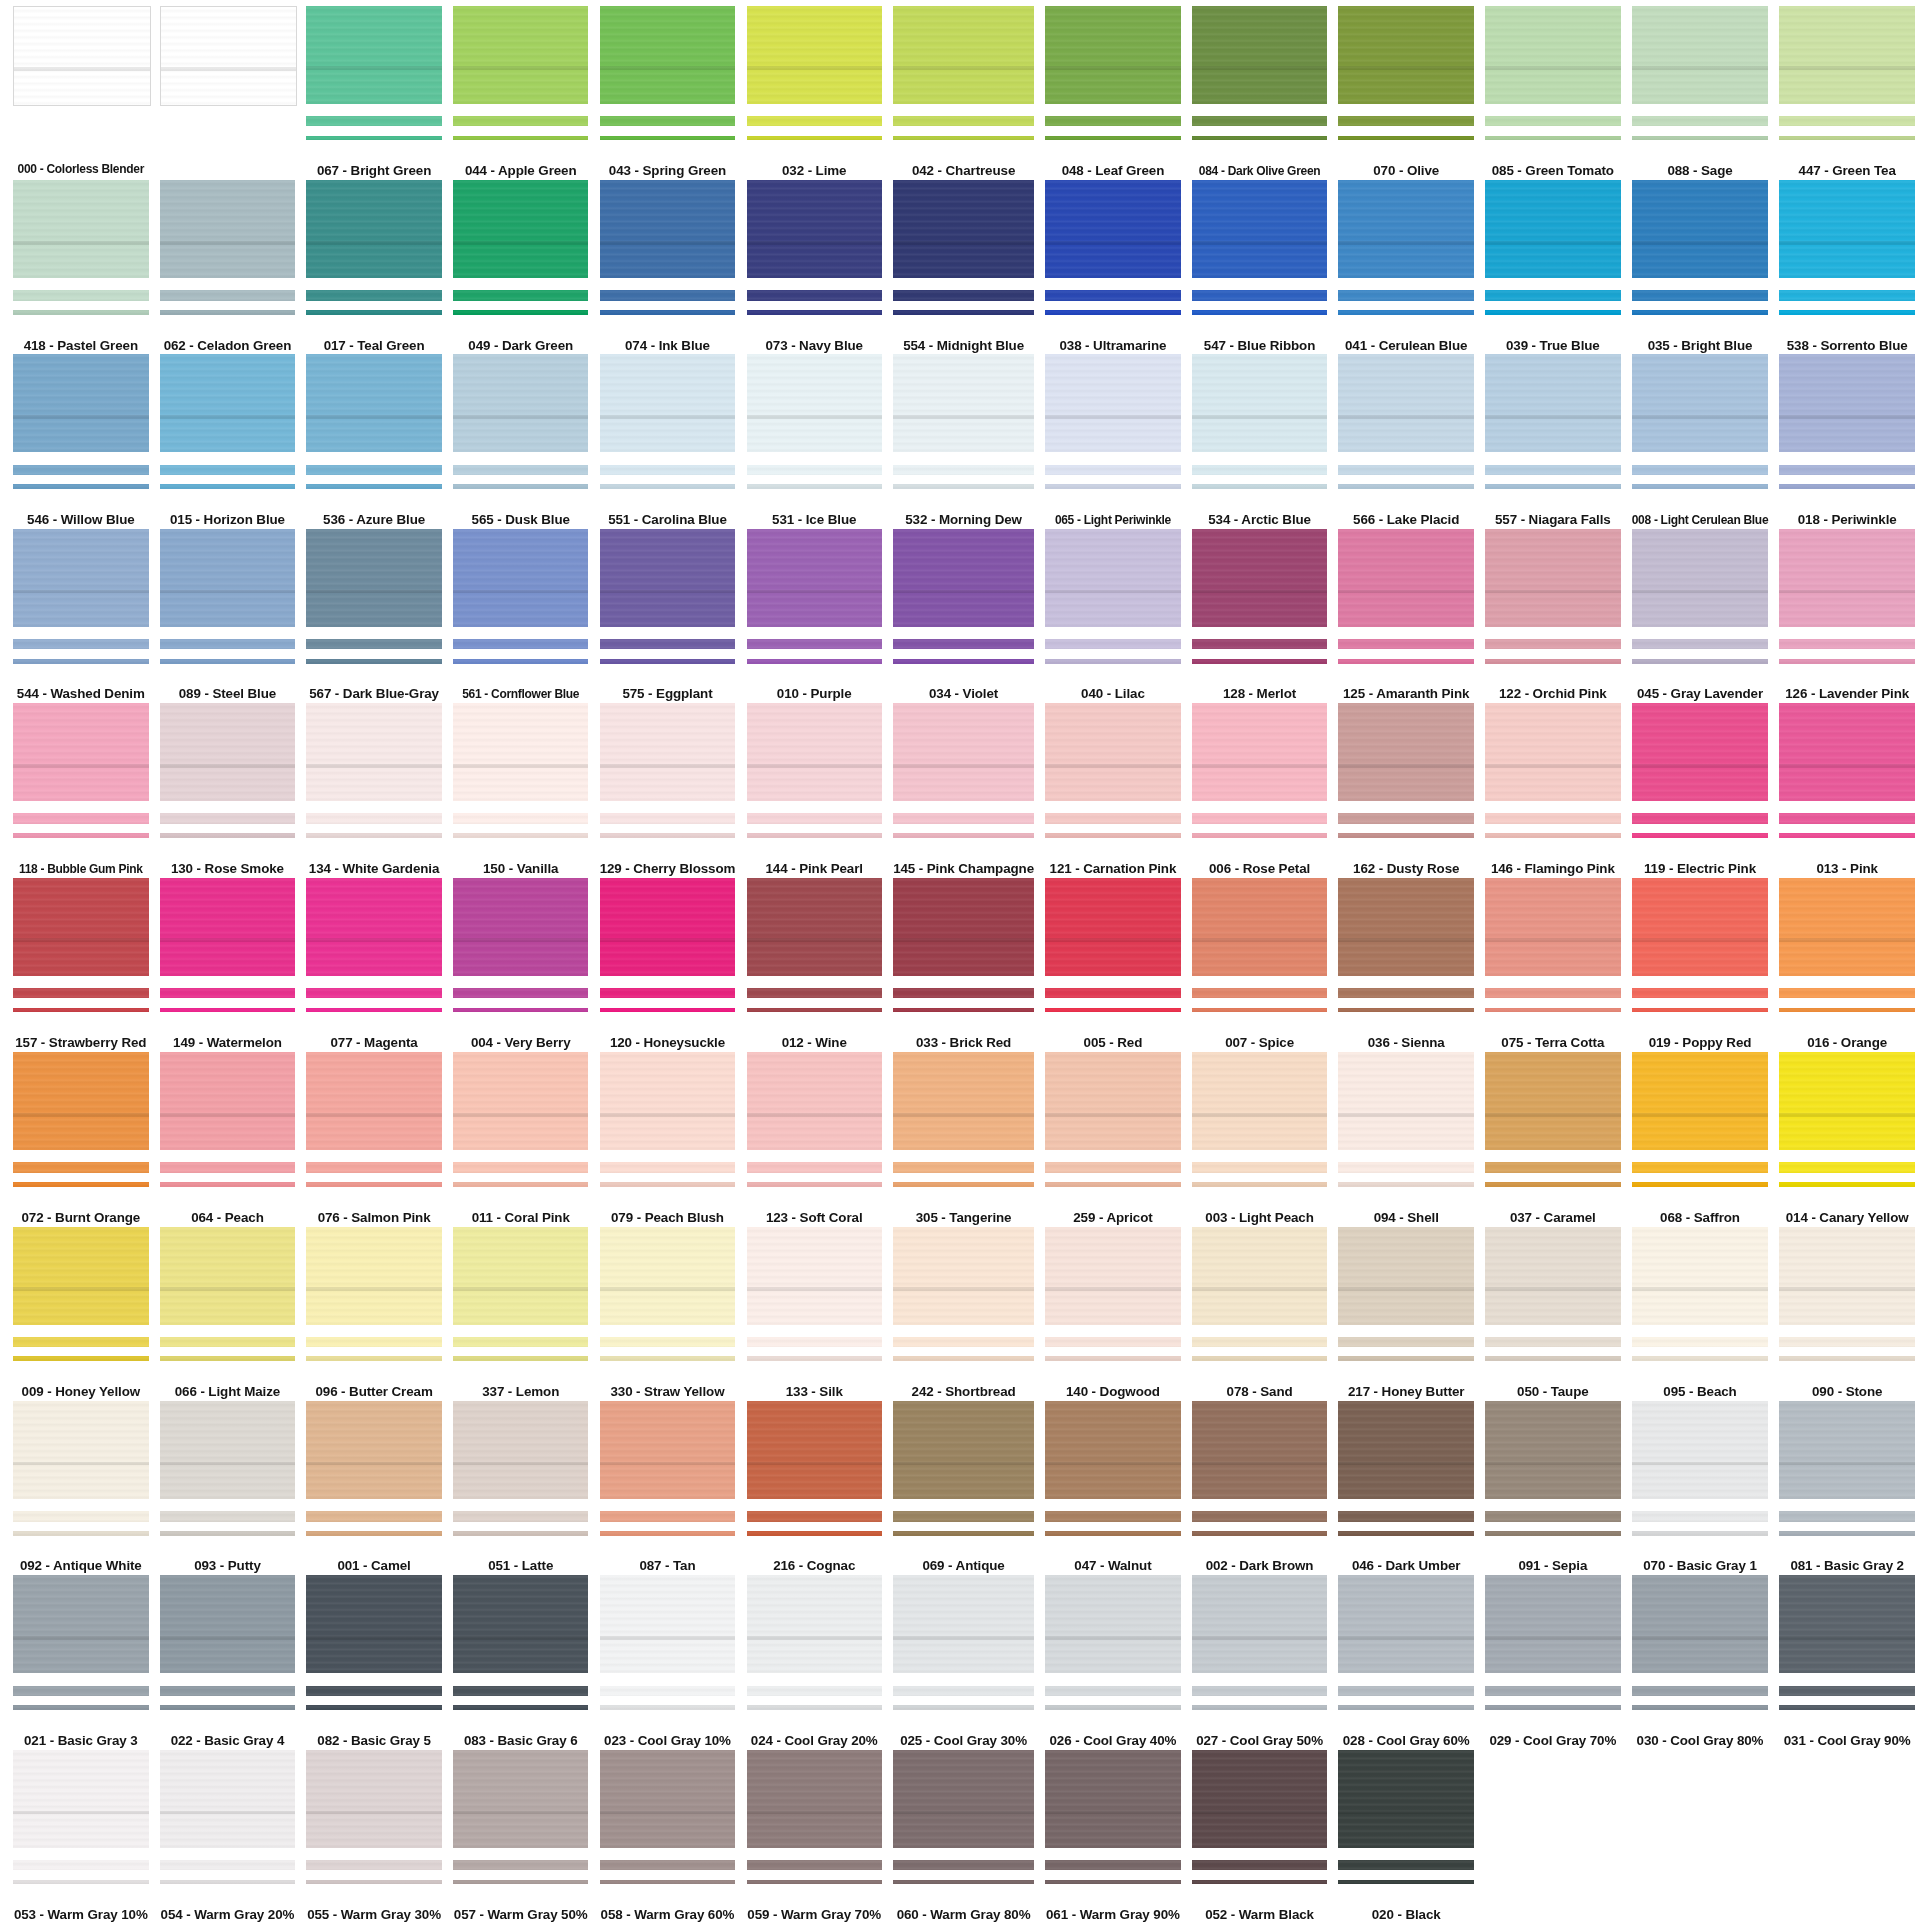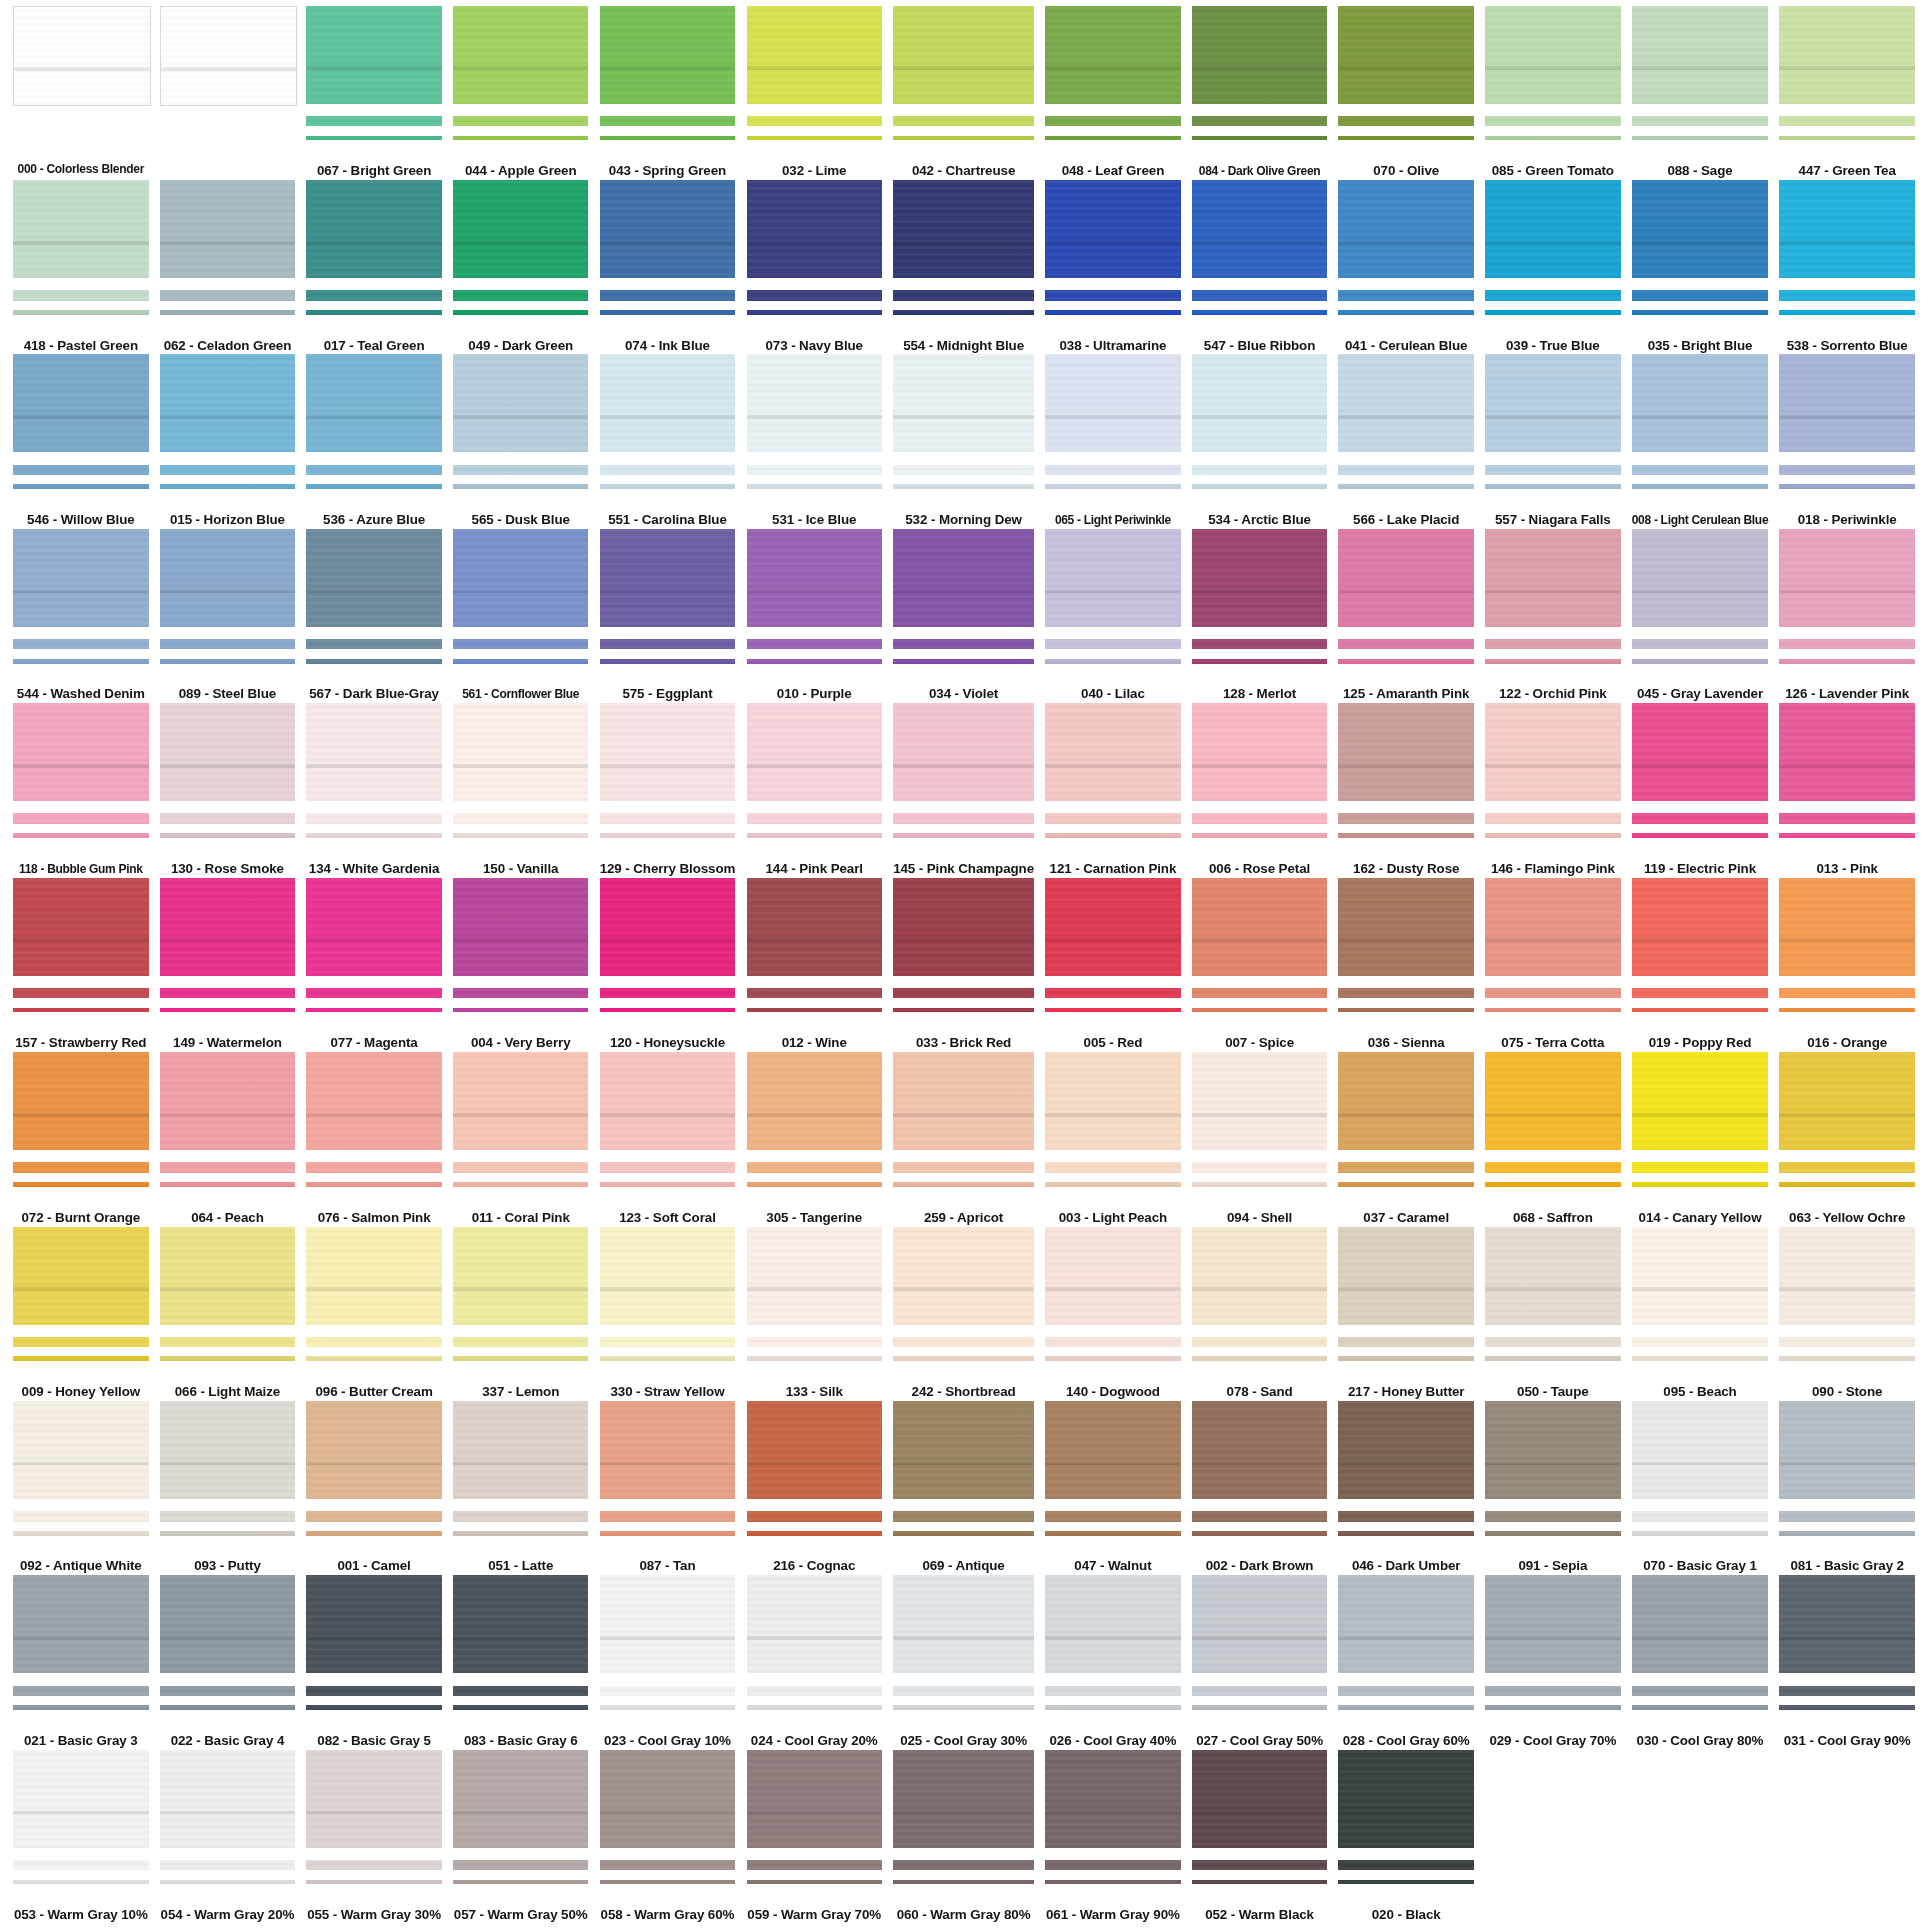--- a/index.html
+++ b/index.html
@@ -757,20 +757,28 @@
     <div class="cell">
       <div class="swatch-stack">
         <div class="sw-big" style="background: rgb(249, 197, 181);"></div>
         <div class="sw-mid" style="background: rgb(249, 197, 181);"></div>
         <div class="sw-thin" style="background: rgb(249, 197, 181); filter: saturate(1.25) brightness(0.92);"></div>
       </div>
       <div class="label">011 - Coral Pink</div>
     </div>
     <div class="cell">
       <div class="swatch-stack">
+        <div class="sw-big" style="background: rgb(251, 220, 210);"></div>
+        <div class="sw-mid" style="background: rgb(251, 220, 210);"></div>
+        <div class="sw-thin" style="background: rgb(251, 220, 210); filter: saturate(1.25) brightness(0.92);"></div>
+      </div>
+      <div class="label">079 - Peach Blush</div>
+    </div>
+    <div class="cell">
+      <div class="swatch-stack">
         <div class="sw-big" style="background: rgb(247, 195, 194);"></div>
         <div class="sw-mid" style="background: rgb(247, 195, 194);"></div>
         <div class="sw-thin" style="background: rgb(247, 195, 194); filter: saturate(1.25) brightness(0.92);"></div>
       </div>
       <div class="label">123 - Soft Coral</div>
     </div>
     <div class="cell">
       <div class="swatch-stack">
         <div class="sw-big" style="background: rgb(240, 179, 132);"></div>
         <div class="sw-mid" style="background: rgb(240, 179, 132);"></div>
@@ -818,28 +826,20 @@
       </div>
       <div class="label">068 - Saffron</div>
     </div>
     <div class="cell">
       <div class="swatch-stack">
         <div class="sw-big" style="background: rgb(245, 229, 31);"></div>
         <div class="sw-mid" style="background: rgb(245, 229, 31);"></div>
         <div class="sw-thin" style="background: rgb(245, 229, 31); filter: saturate(1.25) brightness(0.92);"></div>
       </div>
       <div class="label">014 - Canary Yellow</div>
-    </div>
-    <div class="cell">
-      <div class="swatch-stack">
-        <div class="sw-big" style="background: rgb(233, 200, 63);"></div>
-        <div class="sw-mid" style="background: rgb(233, 200, 63);"></div>
-        <div class="sw-thin" style="background: rgb(233, 200, 63); filter: saturate(1.25) brightness(0.92);"></div>
-      </div>
-      <div class="label">063 - Yellow Ochre</div>
     </div>
     <div class="cell">
       <div class="swatch-stack">
         <div class="sw-big" style="background: rgb(234, 212, 82);"></div>
         <div class="sw-mid" style="background: rgb(234, 212, 82);"></div>
         <div class="sw-thin" style="background: rgb(234, 212, 82); filter: saturate(1.25) brightness(0.92);"></div>
       </div>
       <div class="label">009 - Honey Yellow</div>
     </div>
     <div class="cell">

